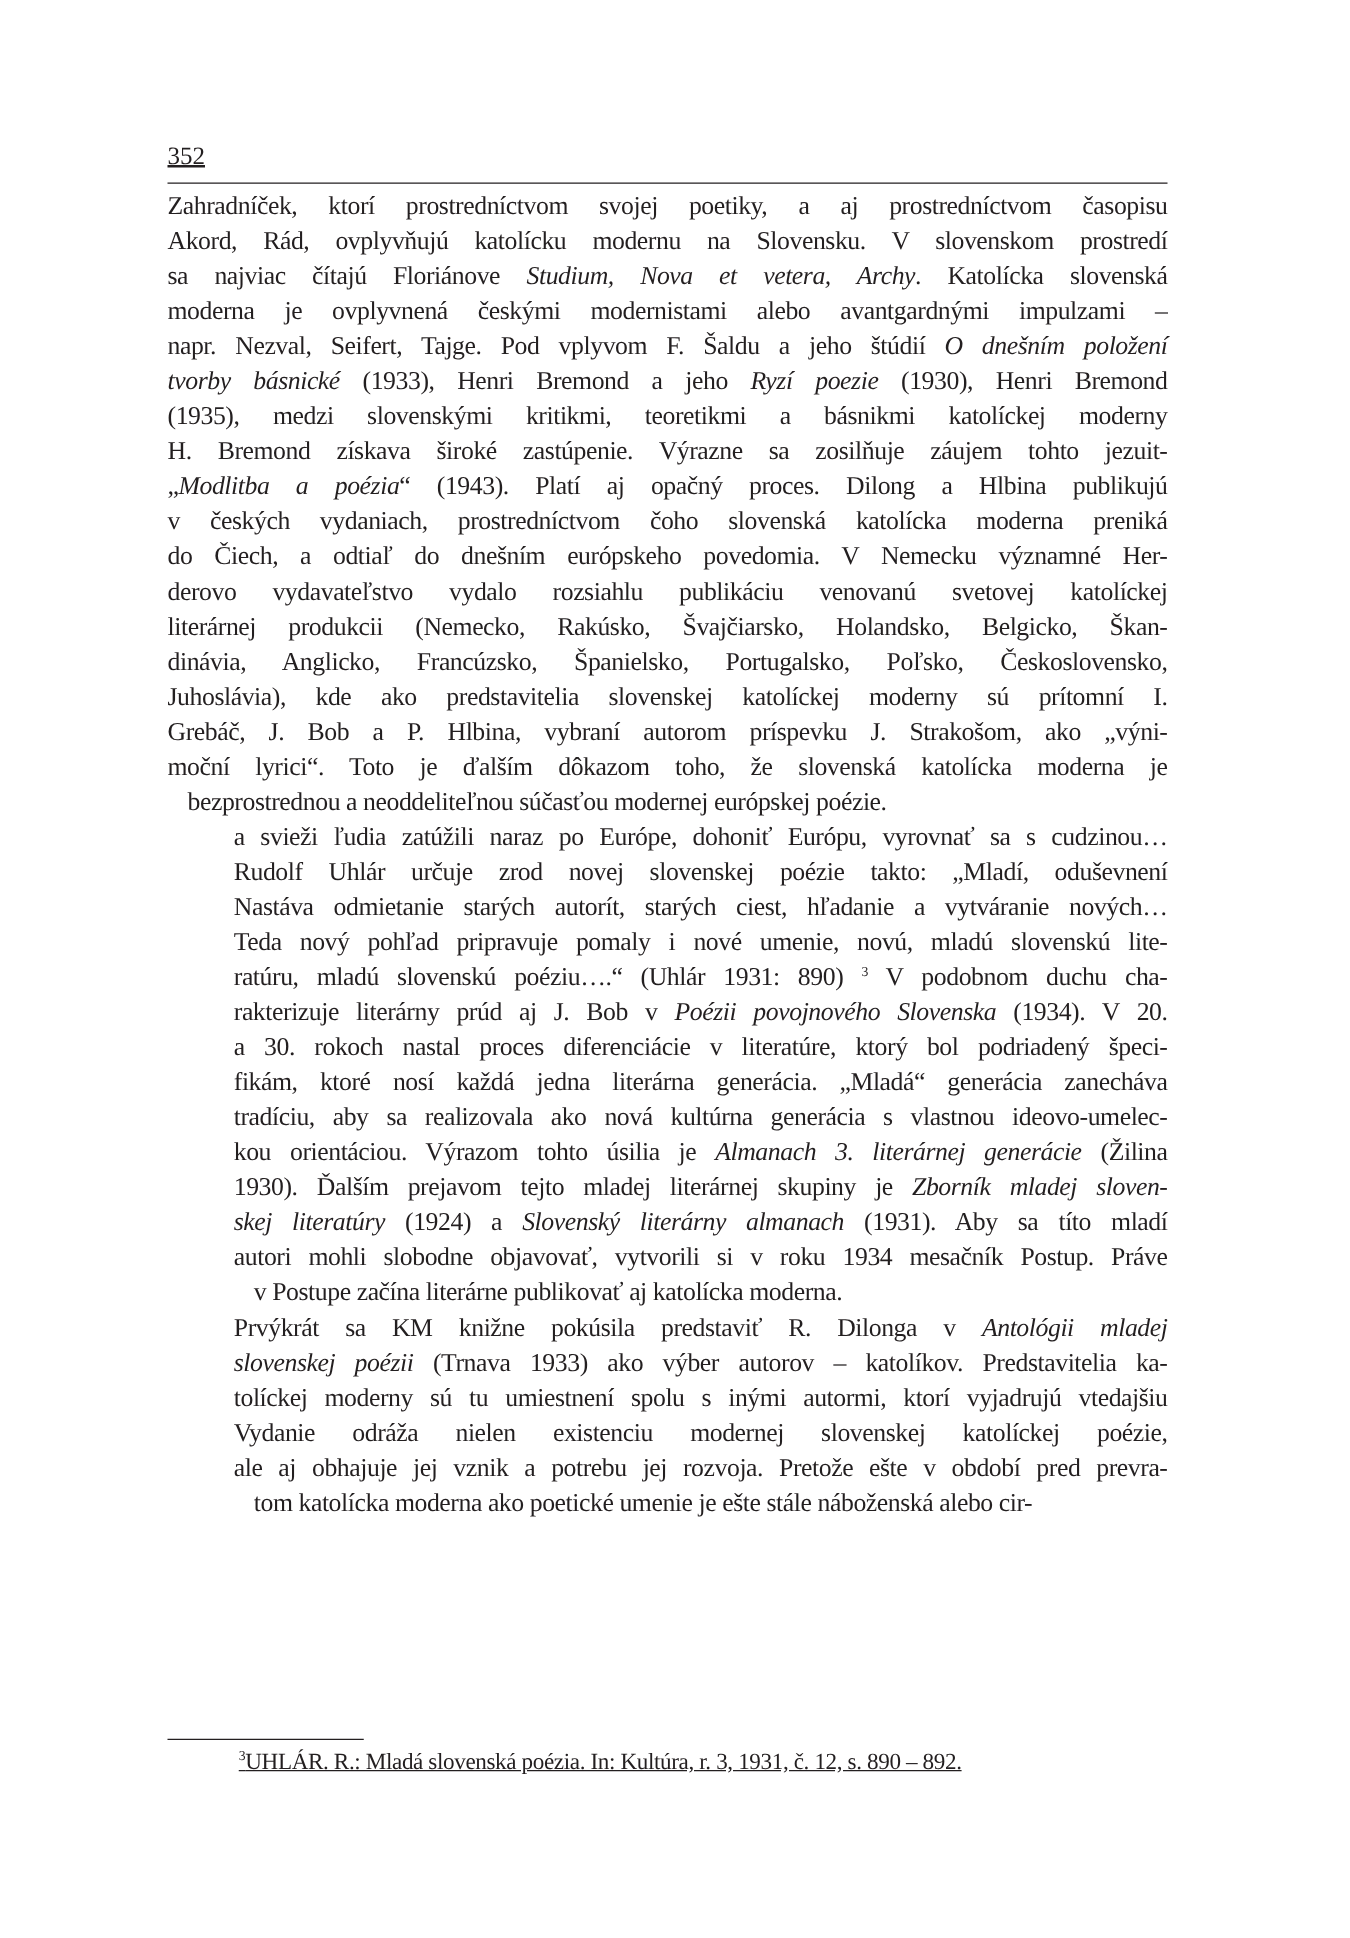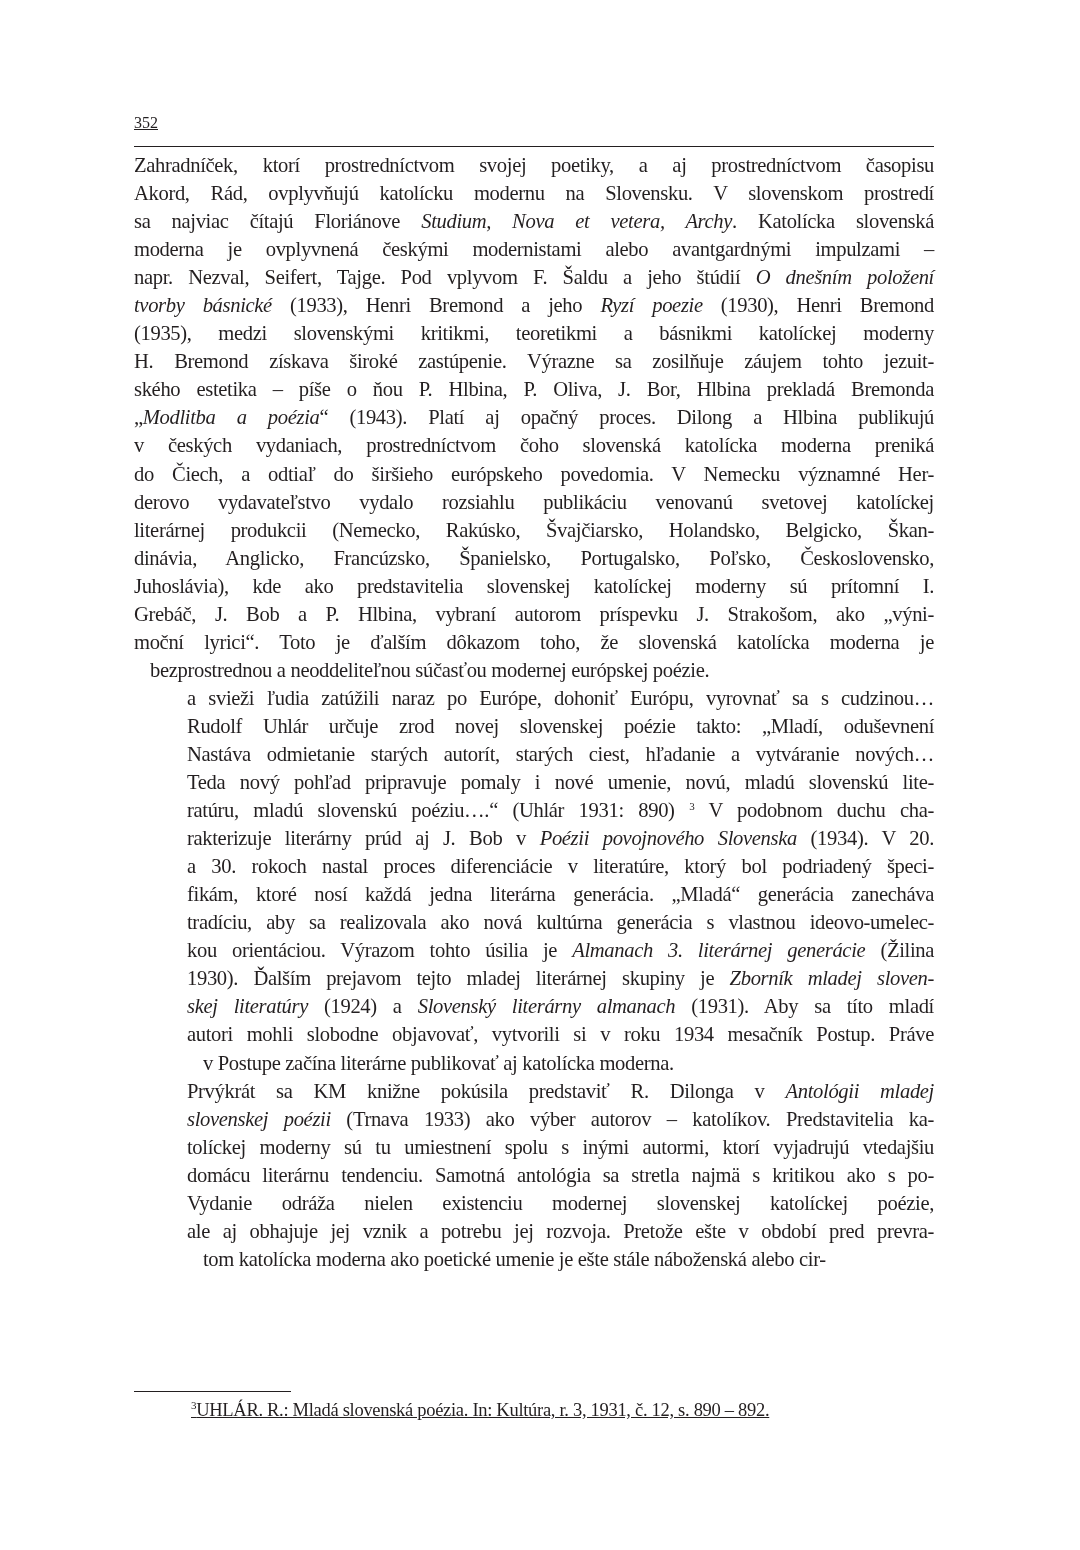--- a/index.html
+++ b/index.html
@@ -1,20 +1,20 @@
 <!DOCTYPE html>
 <html><head>
 <meta charset="utf-8">
 <style>
   html, body { margin: 0; padding: 0; background: #ffffff; }
   body { width: 1080px; height: 1550px; position: relative; overflow: hidden;
          font-family: "Liberation Serif", "DejaVu Serif", serif; color: #231f20; }
   .header { position: absolute; left: 134px; top: 112px; width: 800px; height: 34px;
             border-bottom: 1.3px solid #231f20; }
-  .page-num { position: absolute; left: 0; top: 2px; font-size: 16px; text-decoration: underline; }
+  .page-num { position: absolute; left: 0; top: 2px; font-size: 20px; text-decoration: underline; }
   .running-head { position: absolute; left: 0; right: 0; top: 6px; text-align: center;
                   font-style: italic; font-size: 17px; }
   .body { position: absolute; left: 134px; top: 151px; width: 800px;
           font-size: 20.6px; line-height: 28.05px; text-align: justify;
           letter-spacing: -0.35px; word-spacing: 0px; }
   .body p { margin: 0; }
   .body p.indent { text-indent: 53px; }
   .line { display: block; text-align: justify; text-align-last: justify; white-space: nowrap; }
   .line.last { text-align-last: left; margin-left: 16px; }
   i { }
@@ -34,24 +34,23 @@
 <div class="body" id="body">
     <p>
       <span class="line"><span>Zahradníček, ktorí prostredníctvom svojej poetiky, a aj prostredníctvom časopisu</span></span>
       <span class="line"><span>Akord, Rád, ovplyvňujú katolícku modernu na Slovensku. V slovenskom prostredí</span></span>
       <span class="line"><span>sa najviac čítajú Floriánove </span><i>Studium, Nova et vetera, Archy</i><span>. Katolícka slovenská</span></span>
       <span class="line"><span>moderna je ovplyvnená českými modernistami alebo avantgardnými impulzami –</span></span>
       <span class="line"><span>napr. Nezval, Seifert, Tajge. Pod vplyvom F. Šaldu a jeho štúdií </span><i>O dnešním položení</i></span>
       <span class="line"><i>tvorby básnické</i><span> (1933), Henri Bremond a jeho </span><i>Ryzí poezie</i><span> (1930), Henri Bremond</span></span>
       <span class="line"><span>(1935), medzi slovenskými kritikmi, teoretikmi a básnikmi katolíckej moderny</span></span>
       <span class="line"><span>H. Bremond získava široké zastúpenie. Výrazne sa zosilňuje záujem tohto jezuit-</span></span>
-      <span class="line"><span>ského estetika – píše o ňou P. Hlbina, P. Oliva, J. Bor, Hlbina prekladá Bremonda</span></span>
       <span class="line"><span>„</span><i>Modlitba a poézia</i><span>“ (1943). Platí aj opačný proces. Dilong a Hlbina publikujú</span></span>
       <span class="line"><span>v českých vydaniach, prostredníctvom čoho slovenská katolícka moderna preniká</span></span>
-      <span class="line"><span>do Čiech, a odtiaľ do širšieho európskeho povedomia. V Nemecku významné Her-</span></span>
+      <span class="line"><span>do Čiech, a odtiaľ do dnešním európskeho povedomia. V Nemecku významné Her-</span></span>
       <span class="line"><span>derovo vydavateľstvo vydalo rozsiahlu publikáciu venovanú svetovej katolíckej</span></span>
       <span class="line"><span>literárnej produkcii (Nemecko, Rakúsko, Švajčiarsko, Holandsko, Belgicko, Škan-</span></span>
       <span class="line"><span>dinávia, Anglicko, Francúzsko, Španielsko, Portugalsko, Poľsko, Československo,</span></span>
       <span class="line"><span>Juhoslávia), kde ako predstavitelia slovenskej katolíckej moderny sú prítomní I.</span></span>
       <span class="line"><span>Grebáč, J. Bob a P. Hlbina, vybraní autorom príspevku J. Strakošom, ako „výni-</span></span>
       <span class="line"><span>moční lyrici“. Toto je ďalším dôkazom toho, že slovenská katolícka moderna je</span></span>
       <span class="line last"><span>bezprostrednou a neoddeliteľnou súčasťou modernej európskej poézie.</span></span>
     </p>
     <p class="indent">
       <span class="line"><span>a svieži ľudia zatúžili naraz po Európe, dohoniť Európu, vyrovnať sa s cudzinou…</span></span>
@@ -66,21 +65,20 @@
       <span class="line"><span>kou orientáciou. Výrazom tohto úsilia je </span><i>Almanach 3. literárnej generácie</i><span> (Žilina</span></span>
       <span class="line"><span>1930). Ďalším prejavom tejto mladej literárnej skupiny je </span><i>Zborník mladej sloven-</i></span>
       <span class="line"><i>skej literatúry</i><span> (1924) a </span><i>Slovenský literárny almanach</i><span> (1931). Aby sa títo mladí</span></span>
       <span class="line"><span>autori mohli slobodne objavovať, vytvorili si v roku 1934 mesačník Postup. Práve</span></span>
       <span class="line last"><span>v Postupe začína literárne publikovať aj katolícka moderna.</span></span>
     </p>
     <p class="indent">
       <span class="line"><span>Prvýkrát sa KM knižne pokúsila predstaviť R. Dilonga v </span><i>Antológii mladej</i></span>
       <span class="line"><i>slovenskej poézii</i><span> (Trnava 1933) ako výber autorov – katolíkov. Predstavitelia ka-</span></span>
       <span class="line"><span>tolíckej moderny sú tu umiestnení spolu s inými autormi, ktorí vyjadrujú vtedajšiu</span></span>
-      <span class="line"><span>domácu literárnu tendenciu. Samotná antológia sa stretla najmä s kritikou ako s po-</span></span>
     </p>
     <p class="indent">
       <span class="line"><span>Vydanie odráža nielen existenciu modernej slovenskej katolíckej poézie,</span></span>
       <span class="line"><span>ale aj obhajuje jej vznik a potrebu jej rozvoja. Pretože ešte v období pred prevra-</span></span>
       <span class="line last"><span>tom katolícka moderna ako poetické umenie je ešte stále náboženská alebo cir-</span></span>
     </p>
   </div>
 
 <div class="fn-rule"></div>
 <div class="footnote"><sup>3</sup><span>UHLÁR. R.: Mladá slovenská poézia. In: Kultúra, r. 3, 1931, č. 12, s. 890 – 892.</span></div>

